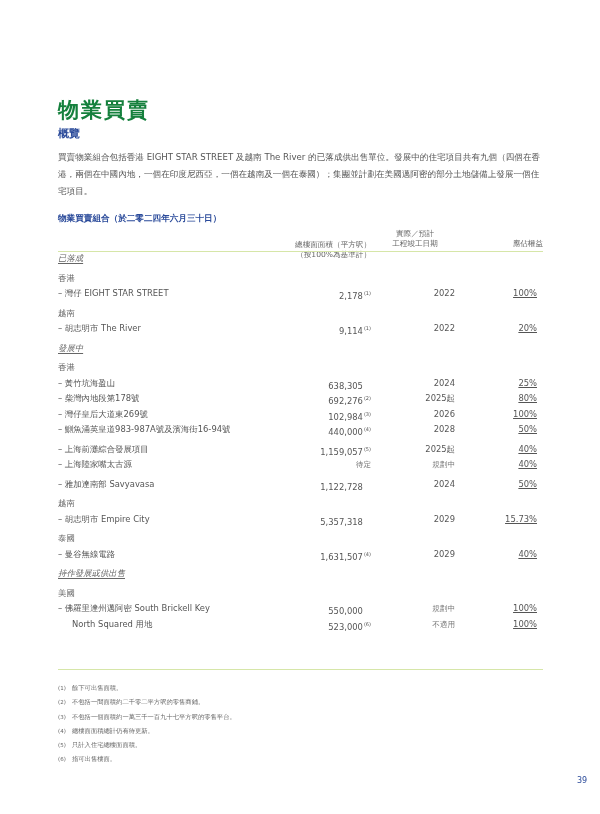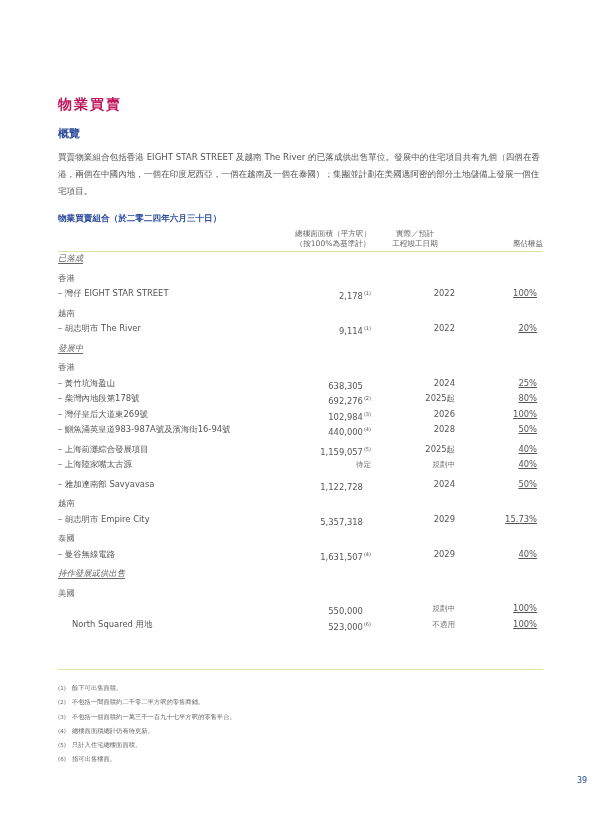--- a/index.html
+++ b/index.html
@@ -1,24 +1,24 @@
 <!DOCTYPE html>
 <html><head>
 <meta charset="utf-8">
 <style>
   html, body { margin:0; padding:0; background:#ffffff; }
   body { width:600px; height:814px; position:relative; overflow:hidden;
          font-family:"DejaVu Sans", sans-serif; color:#555; }
   .page { position:absolute; left:58px; top:0; width:485px; }
-  .title { position:absolute; top:96px; left:0; font-size:14px; font-weight:bold; color:#be185d; letter-spacing:2px; }
+  .title { position:absolute; top:96px; left:0; font-size:21px; font-weight:bold; color:#15803d; letter-spacing:2px; }
   .subtitle { position:absolute; top:126px; left:0; font-size:11px; font-weight:bold; color:#2a4a9a; }
   .para { position:absolute; top:149px; left:0; width:485px; font-size:8.6px; line-height:17px; color:#555; }
   .table-title { position:absolute; top:213px; left:0; font-size:8.6px; font-weight:bold; color:#2a4a9a; }
   .hdr { position:absolute; top:229px; left:0; width:485px; height:22px; font-size:7.6px; color:#666; line-height:10px; }
-  .hdr .c1 { position:absolute; right:172px; text-align:center; top:0; }
+  .hdr .c1 { position:absolute; right:172px; text-align:right; top:11px; }
   .hdr .c2 { position:absolute; right:88px; text-align:center; top:0; width:80px; }
   .hdr .c3 { position:absolute; right:0; text-align:right; top:10px; }
   .rule { position:absolute; left:0; width:485px; height:1px; background:#d6e6a8; }
   .rows { position:absolute; top:251px; left:0; width:485px; }
   .row { position:relative; height:15.5px; font-size:8.4px; color:#555; line-height:15.5px; }
   .row .name { position:absolute; left:0; }
   .row .area { position:absolute; right:172px; text-align:right; }
   .row .year { position:absolute; right:88px; text-align:right; }
   .row .int { position:absolute; right:6px; text-align:right;text-decoration:underline; }
   .row sup { font-size:5px; vertical-align:4px; margin-left:1px; }
@@ -151,20 +151,21 @@
       </div>
       <div class="gap"></div>
       <div class="row">
         <span class="name status">持作發展或供出售</span>
       </div>
       <div class="gap"></div>
       <div class="row">
         <span class="name region">美國</span>
       </div>
       <div class="row">
+        <span class="name">– 佛羅里達州邁阿密 South Brickell Key</span>
         <span class="area"><span>550,000</span><sup style="visibility: hidden;">(0)</sup></span>
         <span class="year small">規劃中</span>
         <span class="int">100%</span>
       </div>
       <div class="row">
         <span class="name" style="left: 14px;">North Squared 用地</span>
         <span class="area"><span>523,000</span><sup>(6)</sup></span>
         <span class="year small">不適用</span>
         <span class="int">100%</span>
       </div>

